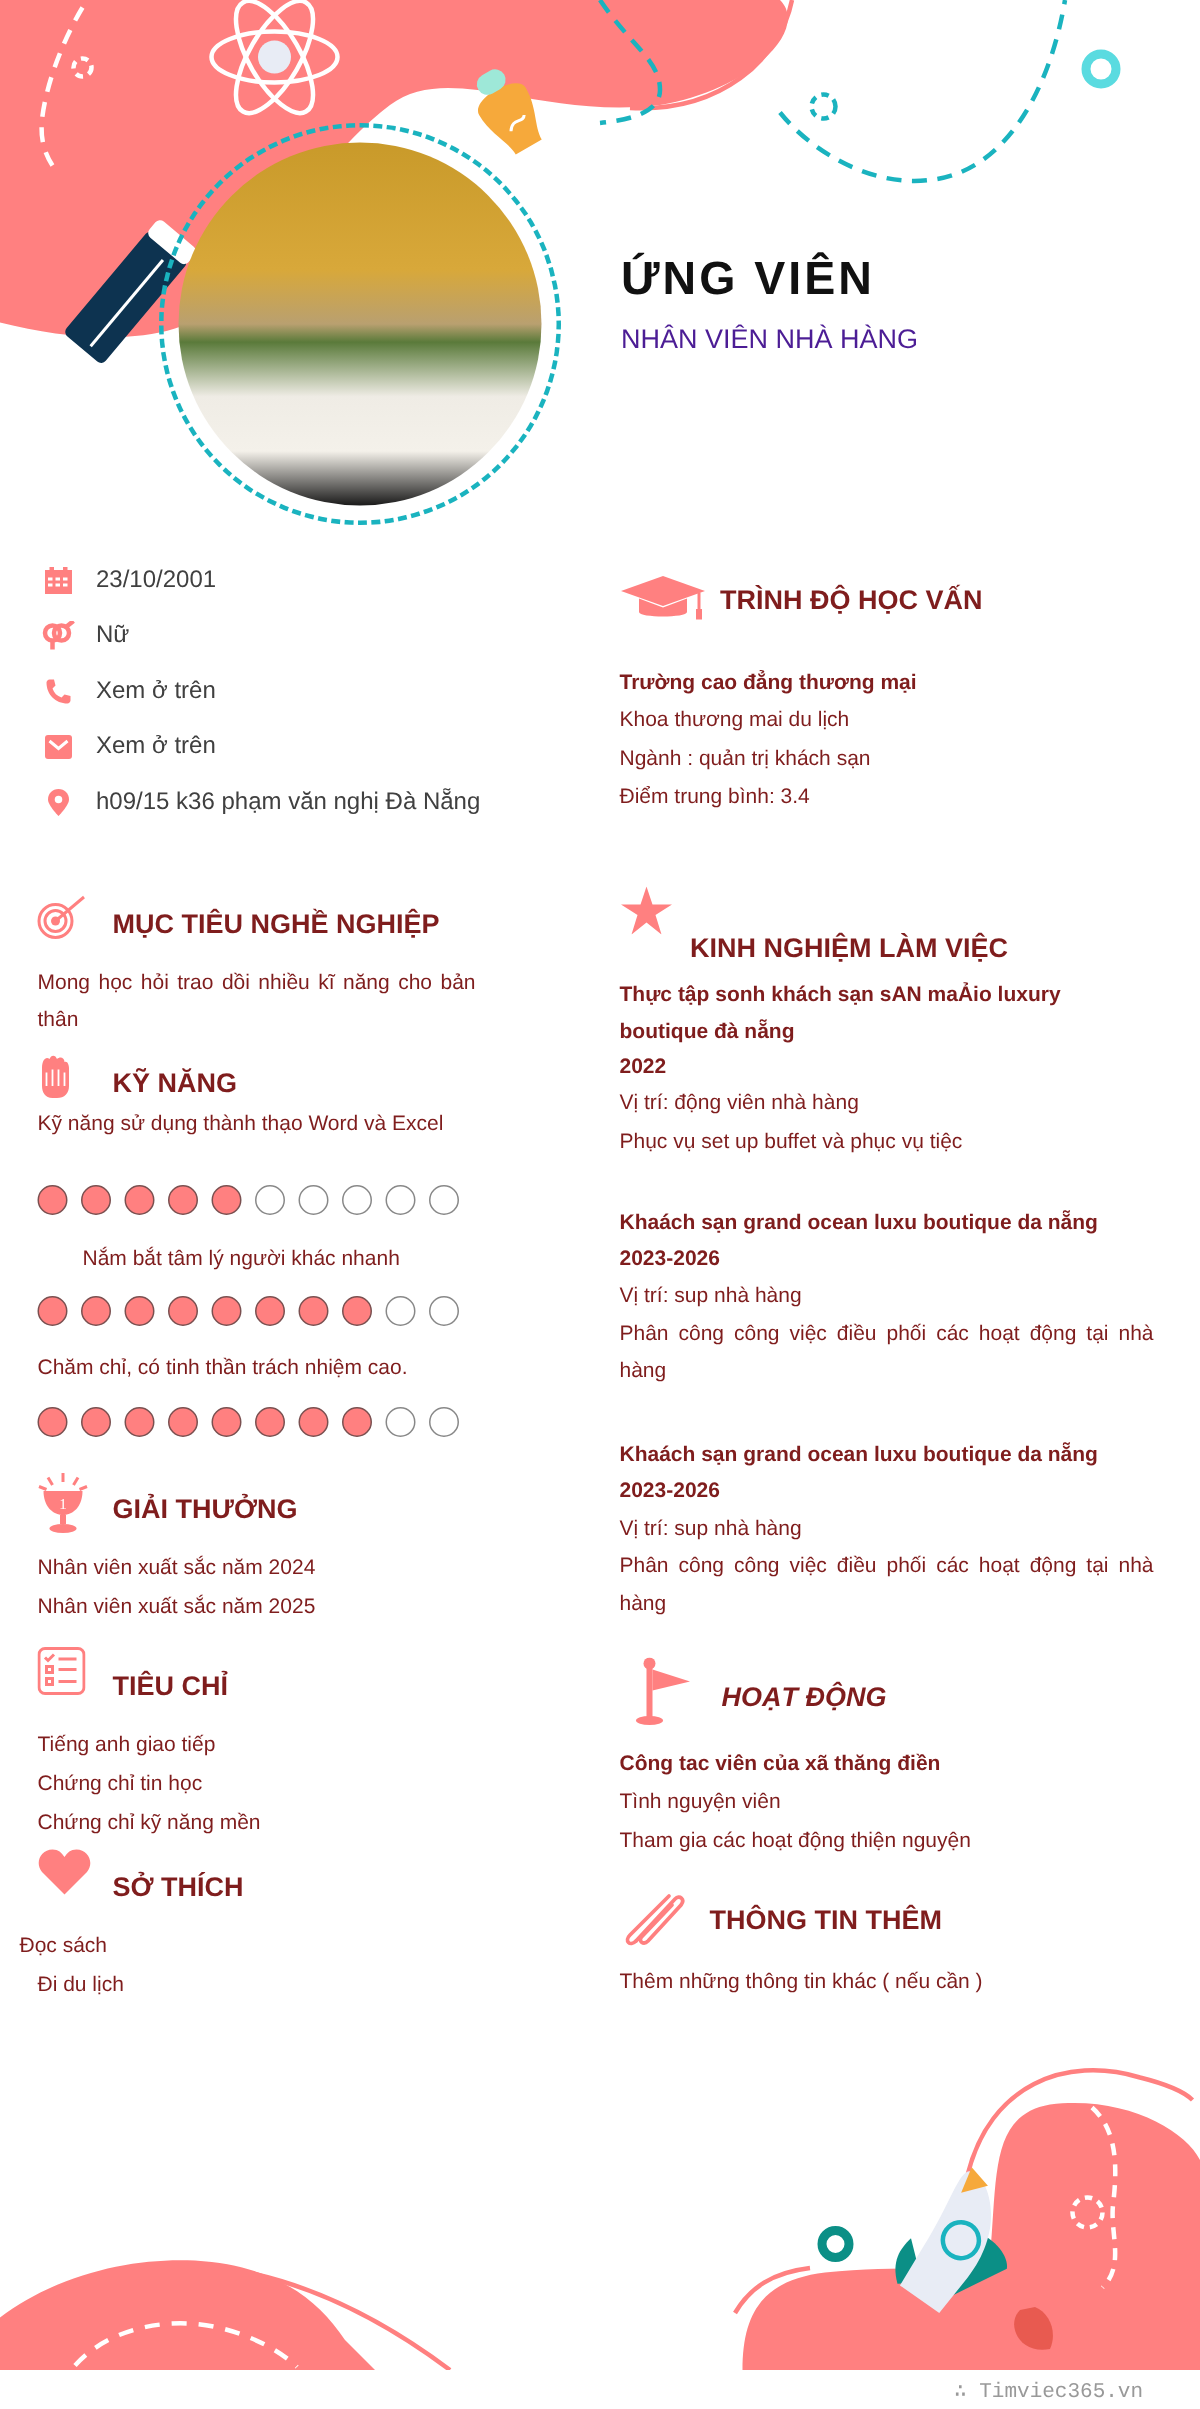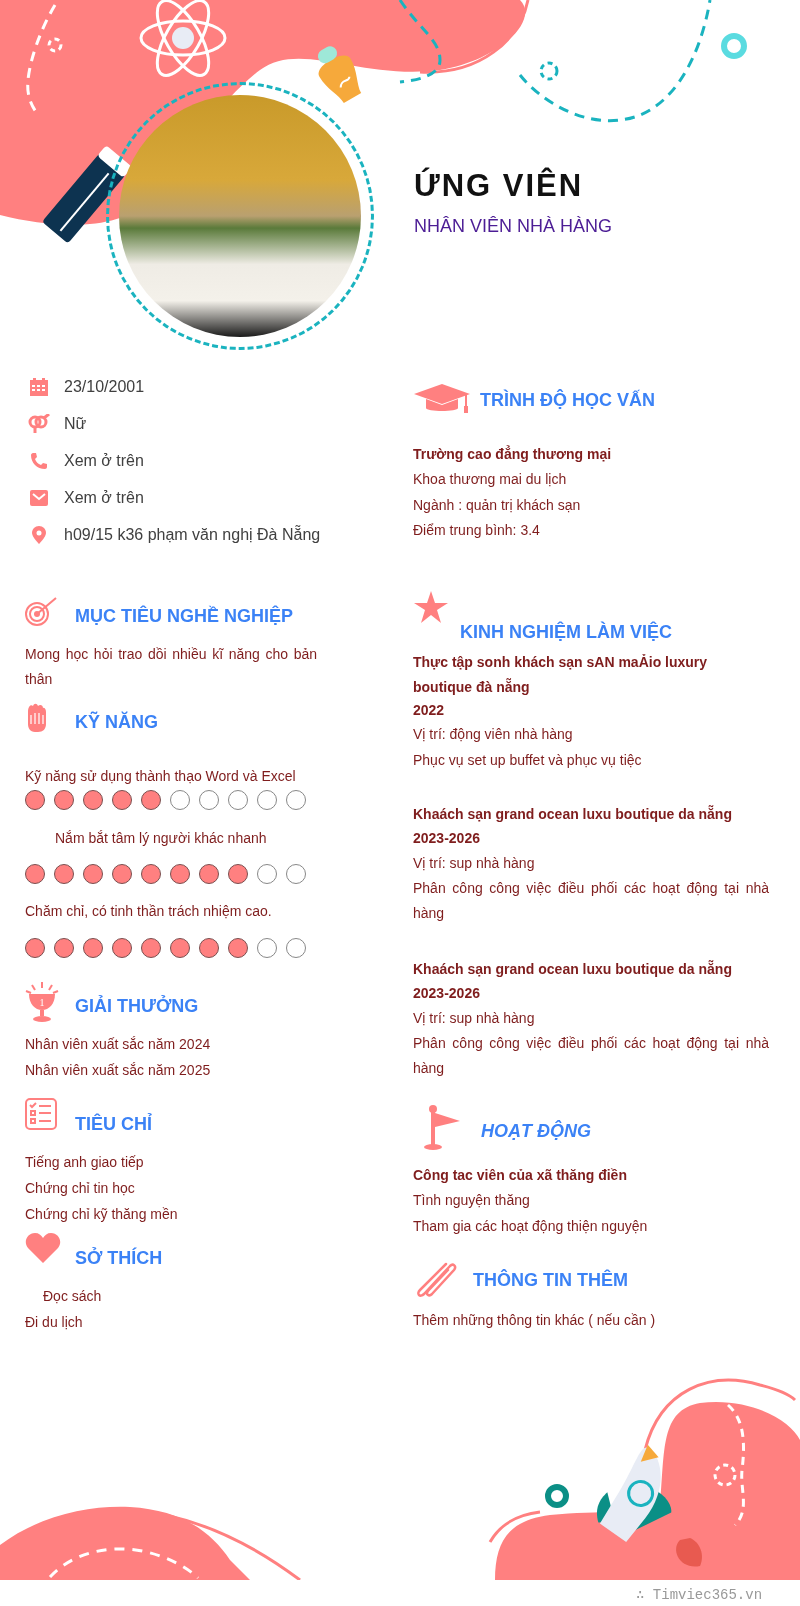--- a/index.html
+++ b/index.html
@@ -13,21 +13,21 @@
 
   .photo-wrap { position: absolute; left: 106px; top: 82px; width: 268px; height: 268px; border-radius: 50%; border: 3px dashed #1ab3bf; }
   .photo { position: absolute; left: 10px; top: 10px; width: 242px; height: 242px; border-radius: 50%; overflow: hidden;
     background: linear-gradient(180deg, #c99a2a 0%, #d8a83a 35%, #b9a070 50%, #5a7a3a 55%, #efece5 70%, #f4f1ea 85%, #1a1a1a 100%); }
 
   .contact { position: absolute; left: 28px; }
   .contact-row { position: absolute; left: 0; display: flex; align-items: center; height: 24px; white-space: nowrap; }
   .contact-row .ic { width: 22px; height: 22px; display: flex; align-items: center; justify-content: center; margin-right: 14px; }
   .contact-row .tx { font-size: 16px; color: #404040; }
 
-  .sec-title { position: absolute; font-size: 18px; font-weight: bold; color: #3b82f6; white-space: nowrap; }
+  .sec-title { position: absolute; font-size: 18px; font-weight: bold; color: #7f1d1d; white-space: nowrap; }
   .sec-icon { position: absolute; }
   .txt { position: absolute; font-size: 14px; line-height: 25px; color: #7f1d1d; }
   .bold { font-weight: bold; }
   .justify { text-align: justify; }
 
   .dots { position: absolute; left: 25px; display: flex; gap: 9px; }
   .dot { width: 20px; height: 20px; border-radius: 50%; border: 1.5px solid #888; background: #fff; }
   .dot.on { background: #ff8080; border-color: #7a5050; }
 
   .wm { position: absolute; left: 636px; top: 1586px; font-family: "Liberation Mono", monospace; font-size: 14px; color: #999; }
@@ -136,21 +136,21 @@
 </svg>
 <div class="sec-title" style="left:75px;top:606px;">MỤC TIÊU NGHỀ NGHIỆP</div>
 <div class="txt justify" style="left:25px;top:642px;width:292px;">Mong học hỏi trao dồi nhiều kĩ năng cho bản thân</div>
 
 <svg class="sec-icon" style="left:25px;top:702px;" width="22" height="32" viewBox="0 0 22 32">
   <path d="M3 10 C3 4 6 2 8 4 C9 1 12 1 13 4 C15 2 18 3 18 6 C20 5 21 8 21 10 L21 22 C21 27 18 30 13 30 L10 30 C5 30 3 26 3 22 Z" fill="#ff8080"></path>
   <path d="M6 13 V22 M10 11 V22 M14 11 V22 M18 13 V22" stroke="#fff" stroke-width="1.2"></path>
 </svg>
 <div class="sec-title" style="left:75px;top:712px;">KỸ NĂNG</div>
 
-<div class="txt" style="left:25px;top:764px;">Kỹ năng sử dụng thành thạo Word và Excel</div>
+<div class="txt" style="left:25px;top:736px;">Kỹ năng sử dụng thành thạo Word và Excel</div>
 <div class="dots" style="top:790px;">
   <span class="dot on"></span>
     <span class="dot on"></span>
     <span class="dot on"></span>
     <span class="dot on"></span>
     <span class="dot on"></span>
     <span class="dot"></span>
     <span class="dot"></span>
     <span class="dot"></span>
     <span class="dot"></span>
@@ -209,27 +209,27 @@
       <rect x="6" y="21" width="4" height="4"></rect>
       <path d="M5 7 L7 9 L11 5"></path>
       <line x1="14" y1="8" x2="26" y2="8"></line>
       <line x1="14" y1="15" x2="26" y2="15"></line>
       <line x1="14" y1="23" x2="26" y2="23"></line>
     </g>
 </svg>
 <div class="sec-title" style="left:75px;top:1114px;">TIÊU CHỈ</div>
 <div class="txt" style="left:25px;top:1150px;">Tiếng anh giao tiếp</div>
 <div class="txt" style="left:25px;top:1176px;">Chứng chỉ tin học</div>
-<div class="txt" style="left:25px;top:1202px;">Chứng chỉ kỹ thăng mền</div>
+<div class="txt" style="left:25px;top:1202px;">Chứng chỉ kỹ năng mền</div>
 
 <svg class="sec-icon" style="left:25px;top:1232px;" width="36" height="32" viewBox="0 0 36 32">
   <path d="M18 31 L3 16 C-2 10 2 1 10 1 C14 1 16 3 18 6 C20 3 22 1 26 1 C34 1 38 10 33 16 Z" fill="#ff8080"></path>
 </svg>
 <div class="sec-title" style="left:75px;top:1248px;">SỞ THÍCH</div>
-<div class="txt" style="left:43px;top:1284px;">Đọc sách</div>
+<div class="txt" style="left:13px;top:1284px;">Đọc sách</div>
 <div class="txt" style="left:25px;top:1310px;">Đi du lịch</div>
 
 <svg class="sec-icon" style="left:414px;top:382px;" width="56" height="34" viewBox="0 0 56 34">
   <path d="M0 12 L28 2 L56 12 L28 22 Z" fill="#ff8080"></path>
   <path d="M12 17 V26 C12 30 44 30 44 26 V17 L28 23 Z" fill="#ff8080"></path>
   <line x1="52" y1="13" x2="52" y2="26" stroke="#ff8080" stroke-width="2"></line>
   <rect x="50" y="24" width="4" height="7" fill="#ff8080"></rect>
 </svg>
 <div class="sec-title" style="left:480px;top:390px;">TRÌNH ĐỘ HỌC VẤN</div>
 <div class="txt bold" style="left:413px;top:442px;">Trường cao đẳng thương mại</div>
@@ -258,21 +258,21 @@
 <div class="txt justify" style="left:413px;top:1031px;width:356px;">Phân công công việc điều phối các hoạt động tại nhà hàng</div>
 
 <svg class="sec-icon" style="left:420px;top:1105px;" width="44" height="46" viewBox="0 0 44 46">
   <circle cx="13" cy="4" r="4" fill="#ff8080"></circle>
   <rect x="11" y="4" width="4" height="36" fill="#ff8080"></rect>
   <path d="M15 8 L40 16 L15 22 Z" fill="#ff8080"></path>
   <ellipse cx="13" cy="42" rx="9" ry="3" fill="#ff8080"></ellipse>
 </svg>
 <div class="sec-title" style="left:481px;top:1121px;font-style:italic;">HOẠT ĐỘNG</div>
 <div class="txt bold" style="left:413px;top:1163px;">Công tac viên của xã thăng điền</div>
-<div class="txt" style="left:413px;top:1188px;">Tình nguyện thăng</div>
+<div class="txt" style="left:413px;top:1188px;">Tình nguyện viên</div>
 <div class="txt" style="left:413px;top:1214px;">Tham gia các hoạt động thiện nguyện</div>
 
 <svg class="sec-icon" style="left:416px;top:1258px;" width="44" height="42" viewBox="0 0 44 42">
   <path d="M8 36 L34 8 C37 5 41 8 38 12 L16 36 C13 39 9 36 12 33 L32 12" stroke="#ff8080" stroke-width="2.5" fill="none" stroke-linecap="round"></path>
   <path d="M8 36 C4 40 0 36 4 32 L30 6" stroke="#ff8080" stroke-width="2.5" fill="none" stroke-linecap="round"></path>
 </svg>
 <div class="sec-title" style="left:473px;top:1270px;">THÔNG TIN THÊM</div>
 <div class="txt" style="left:413px;top:1308px;">Thêm những thông tin khác ( nếu cần )</div>
 
 <svg class="abs" style="left:0;top:1330px;" width="800" height="250" viewBox="0 0 800 250">

